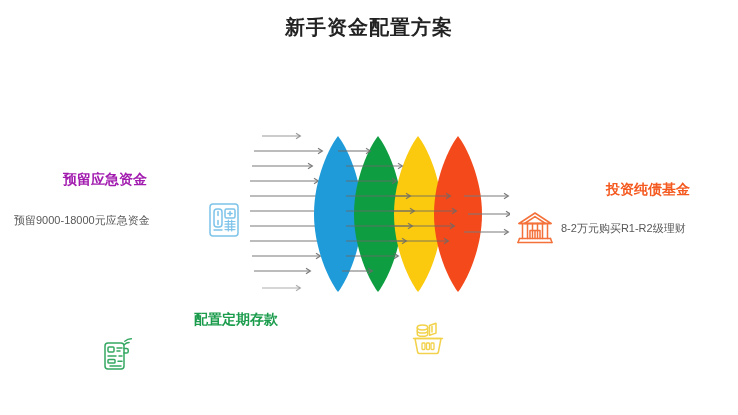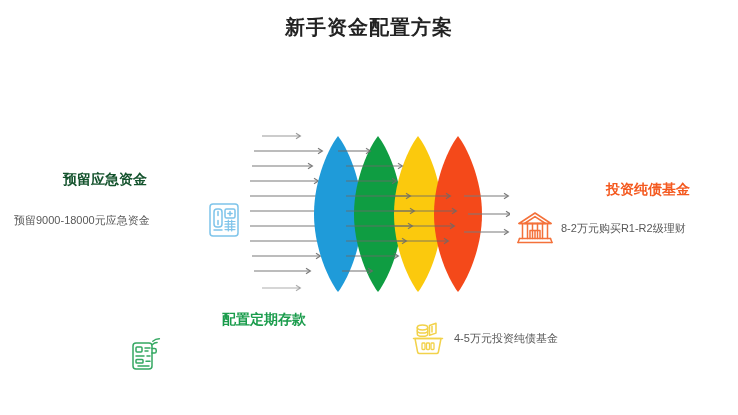--- a/index.html
+++ b/index.html
@@ -64,21 +64,21 @@
     display: block;
   }
 
   
   #callout-emergency {
     left: 14px;
     top: 170px;
     width: 230px;
   }
   #callout-emergency .c-head {
-    color: #14532d;
+    color: #a21caf;
     text-align: center;
     padding-right: 48px;
   }
   #callout-emergency .c-row {
     margin-top: 12px;
     justify-content: space-between;
     gap: 6px;
   }
 
   
@@ -93,21 +93,21 @@
     padding-left: 44px;
   }
   #callout-bank .c-row {
     margin-top: 10px;
     justify-content: flex-start;
     gap: 6px;
   }
 
   
   #callout-deposit {
-    left: 124px;
+    left: 96px;
     top: 310px;
     width: 230px;
   }
   #callout-deposit .c-head {
     color: #1a9c4c;
     text-align: center;
     padding-left: 50px;
   }
   #callout-deposit .c-row {
     margin-top: 8px;
@@ -317,21 +317,20 @@
       <path d="M9.3 12.7 v3.2 a5.2 2.4 0 0 0 10.4 0 v-3.2"></path>
 
       <path d="M7 20.5 h26 l-2.6 13.5 a2 2 0 0 1 -2 1.6 H11.6 a2 2 0 0 1 -2 -1.6 Z"></path>
       <path d="M5.5 20.5 h29"></path>
       <g stroke-width="1.3">
         <rect x="14" y="25" width="3" height="6.5" rx="0.8"></rect>
         <rect x="18.5" y="25" width="3" height="6.5" rx="0.8"></rect>
         <rect x="23" y="25" width="3" height="6.5" rx="0.8"></rect>
       </g>
     </svg>
-    <div class="c-desc">4-5万元投资纯债基金</div>
   </div>
 </div>
 
 <div class="callout" id="callout-bank">
   <div class="c-head">投资纯债基金</div>
   <div class="c-row">
     <svg class="c-icon" viewBox="0 0 40 40" fill="none" stroke="#f4713a" stroke-width="1.5" stroke-linecap="round" stroke-linejoin="round">
       <path d="M20 5 L36 15.5 H4 Z"></path>
       <path d="M20 8.6 L30.5 15.5 H9.5 Z"></path>
       <path d="M4 15.5 h32"></path>

